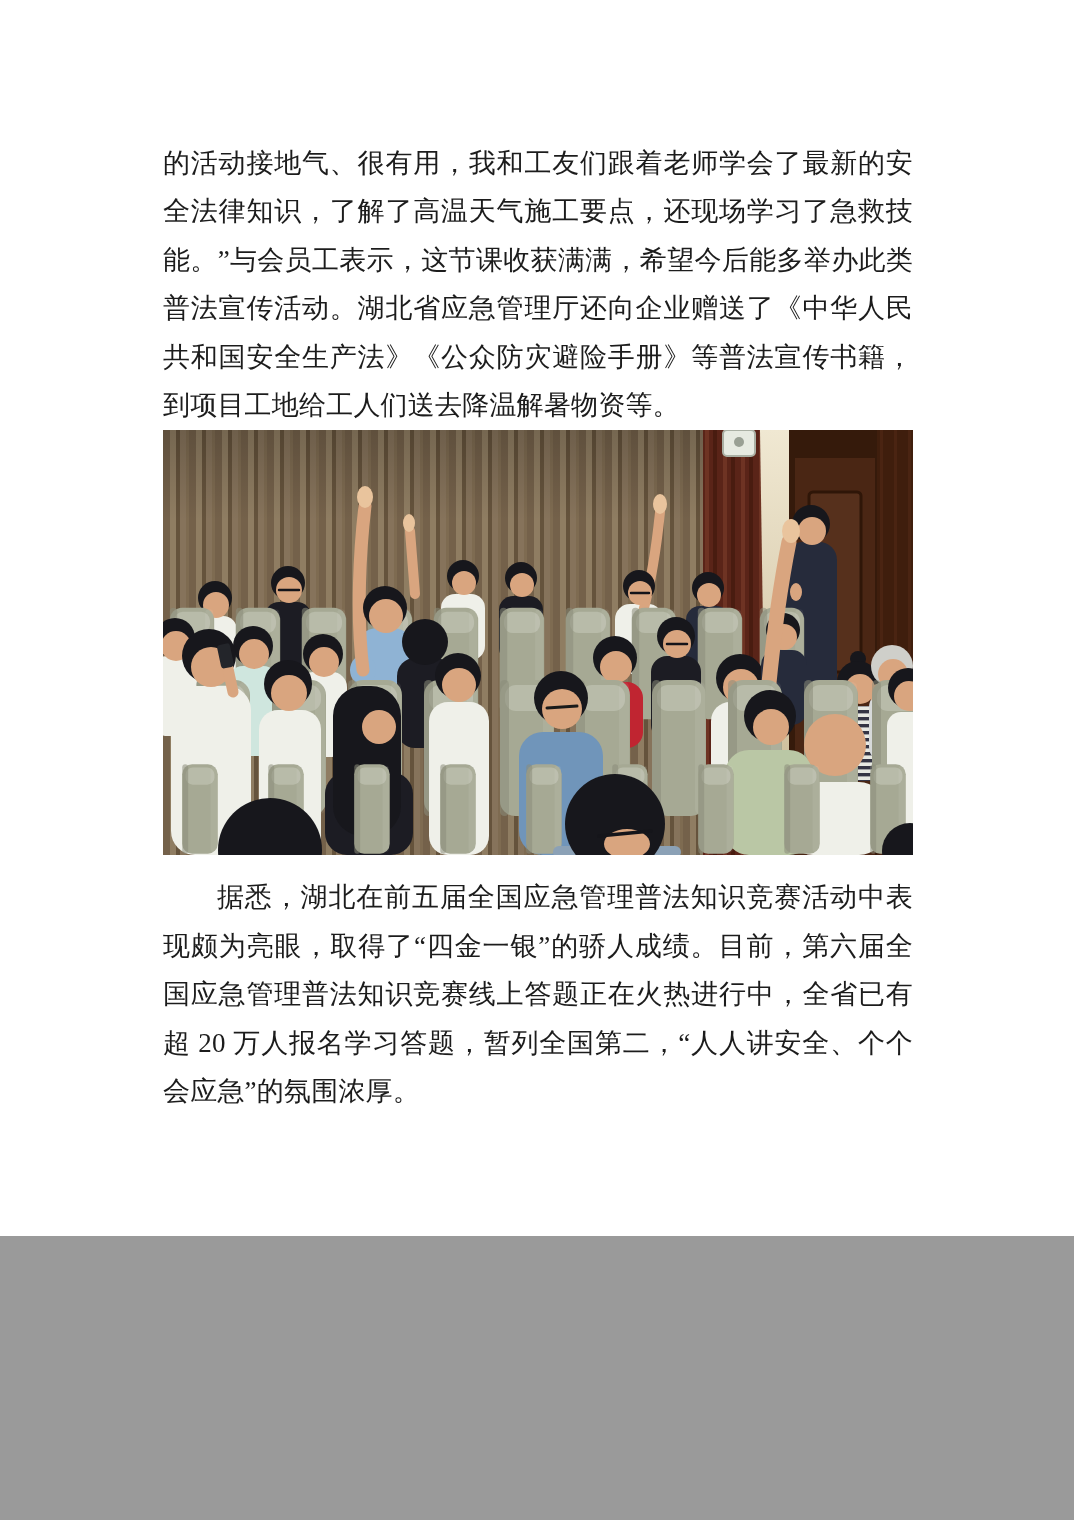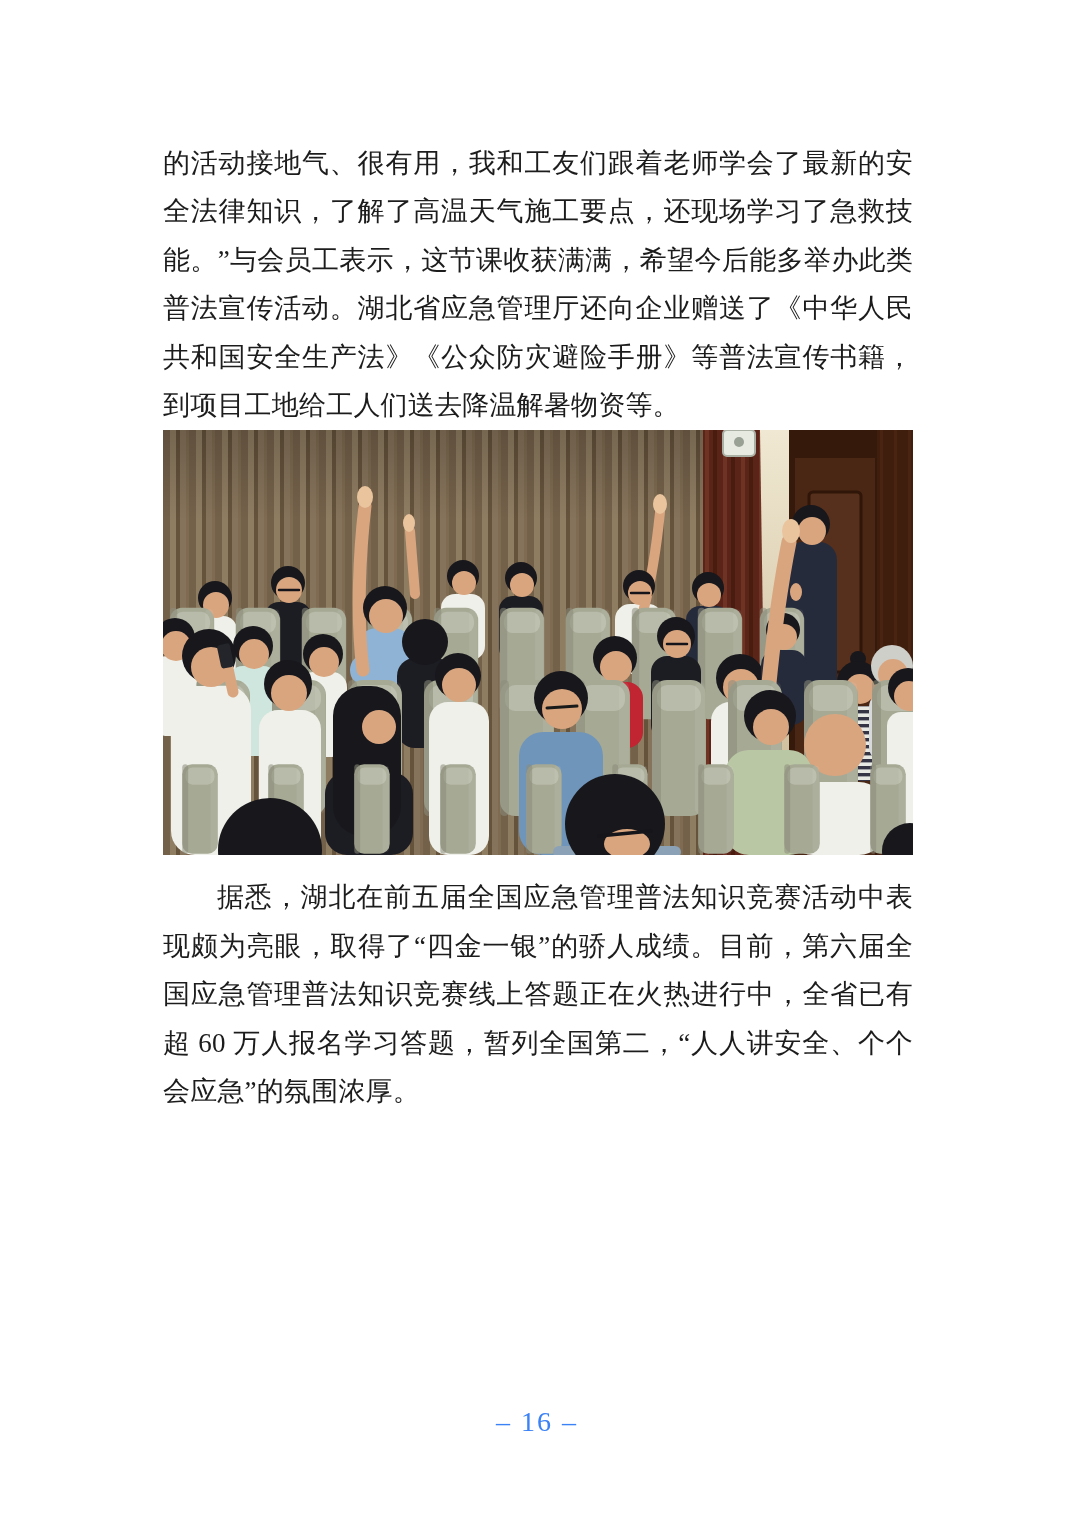--- a/index.html
+++ b/index.html
@@ -13,21 +13,21 @@
     --hair:#17171c; --greyHair:#cfcfca;
     --shirtWhite:#eff0e9; --shirtBlack:#1c1c23; --shirtNavy:#262b3b;
     --shirtBlue:#8fb3d4; --shirtSteel:#7095ba; --dressRed:#c02531;
     --shirtCeladon:#bac7a5; --shirtTeal:#cfe6de; --shirtGrey:#d7d9da;
     --ink:#1c1c1c;
   }
   *{box-sizing:border-box;}
   html,body{margin:0;padding:0;background:#9a9a9a;}
   .page{
     position:relative;
-    width:1074px;height:1520px;
+    width:1074px;height:1236px;
     margin:0 auto;
     background:#ffffff;
     font-family:"Liberation Serif","DejaVu Serif",serif;
     overflow:hidden;
   }
   .content{
     position:absolute;left:163px;top:139px;width:750px;
   }
   p.body-text{
     margin:0;
@@ -328,19 +328,19 @@
               <ellipse cx="464" cy="414" rx="23" ry="15" fill="var(--skin)"></ellipse>
               <line x1="436" y1="406" x2="488" y2="401" stroke="#15151a" stroke-width="3.5"></line>
             </g>
             <circle cx="747" cy="421" r="28" fill="var(--hair)"></circle>
           </g>
         </g>
       </svg>
     </figure>
 
 
-    <p class="body-text indent">据悉，湖北在前五届全国应急管理普法知识竞赛活动中表现颇为亮眼，取得了“四金一银”的骄人成绩。目前，第六届全国应急管理普法知识竞赛线上答题正在火热进行中，全省已有超 60 万人报名学习答题，暂列全国第二，“人人讲安全、个个会应急”的氛围浓厚。</p>
+    <p class="body-text indent">据悉，湖北在前五届全国应急管理普法知识竞赛活动中表现颇为亮眼，取得了“四金一银”的骄人成绩。目前，第六届全国应急管理普法知识竞赛线上答题正在火热进行中，全省已有超 20 万人报名学习答题，暂列全国第二，“人人讲安全、个个会应急”的氛围浓厚。</p>
 
   </div>
 
   <div class="footer">– 16 –</div>
 
 </div>
 
 </body></html>

